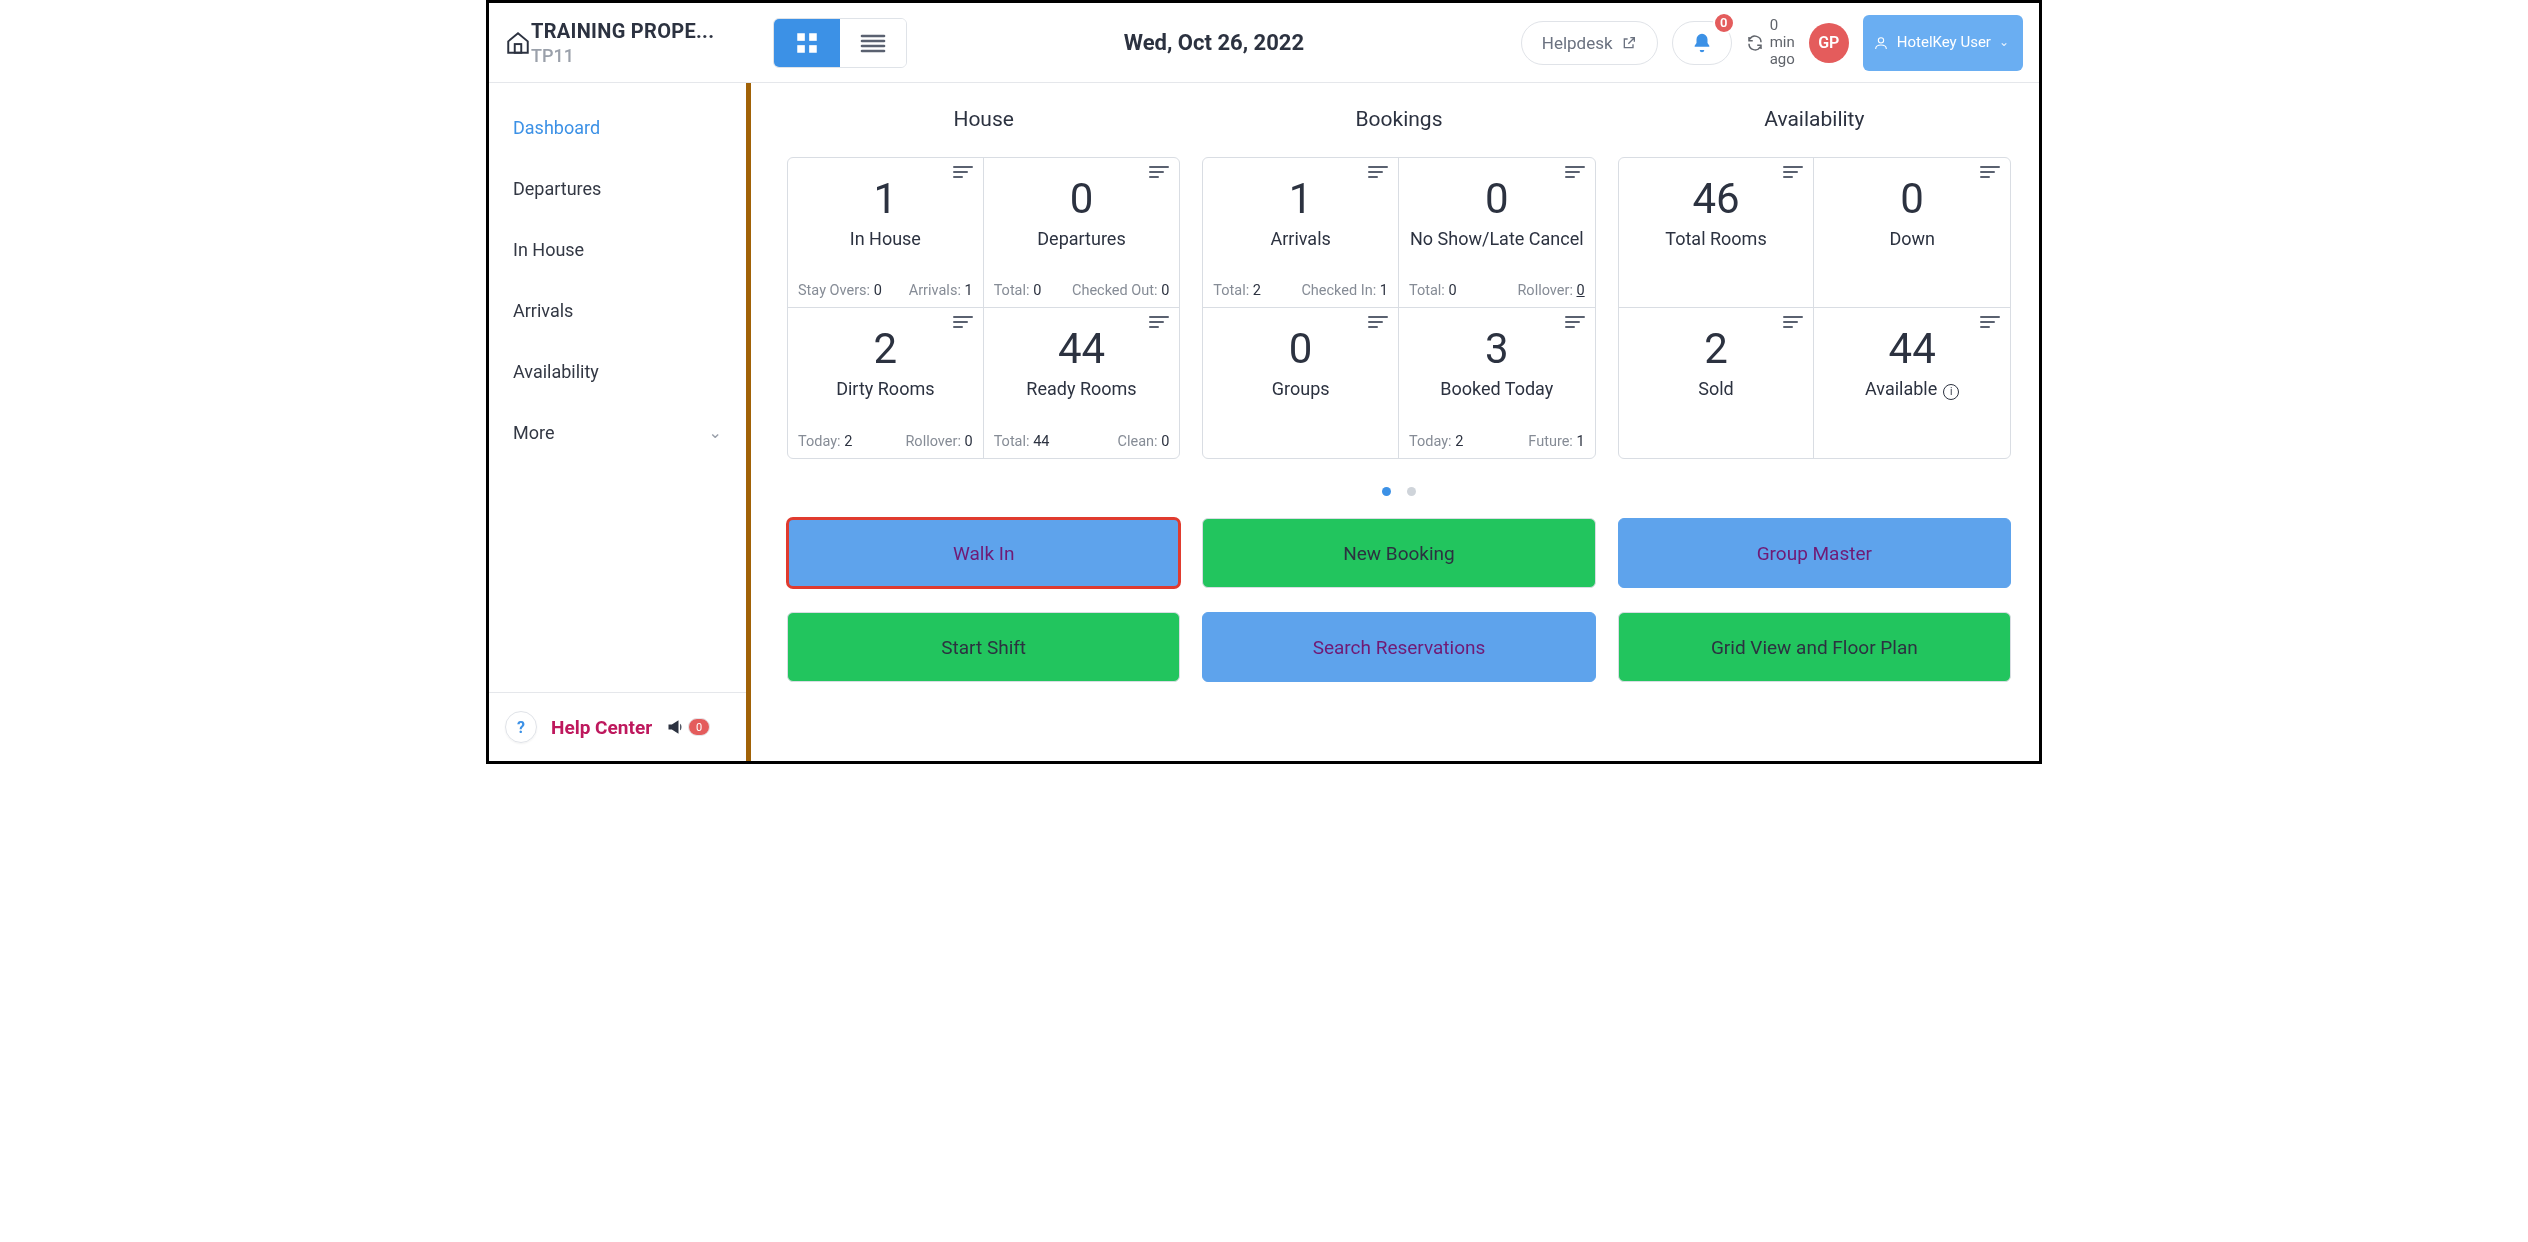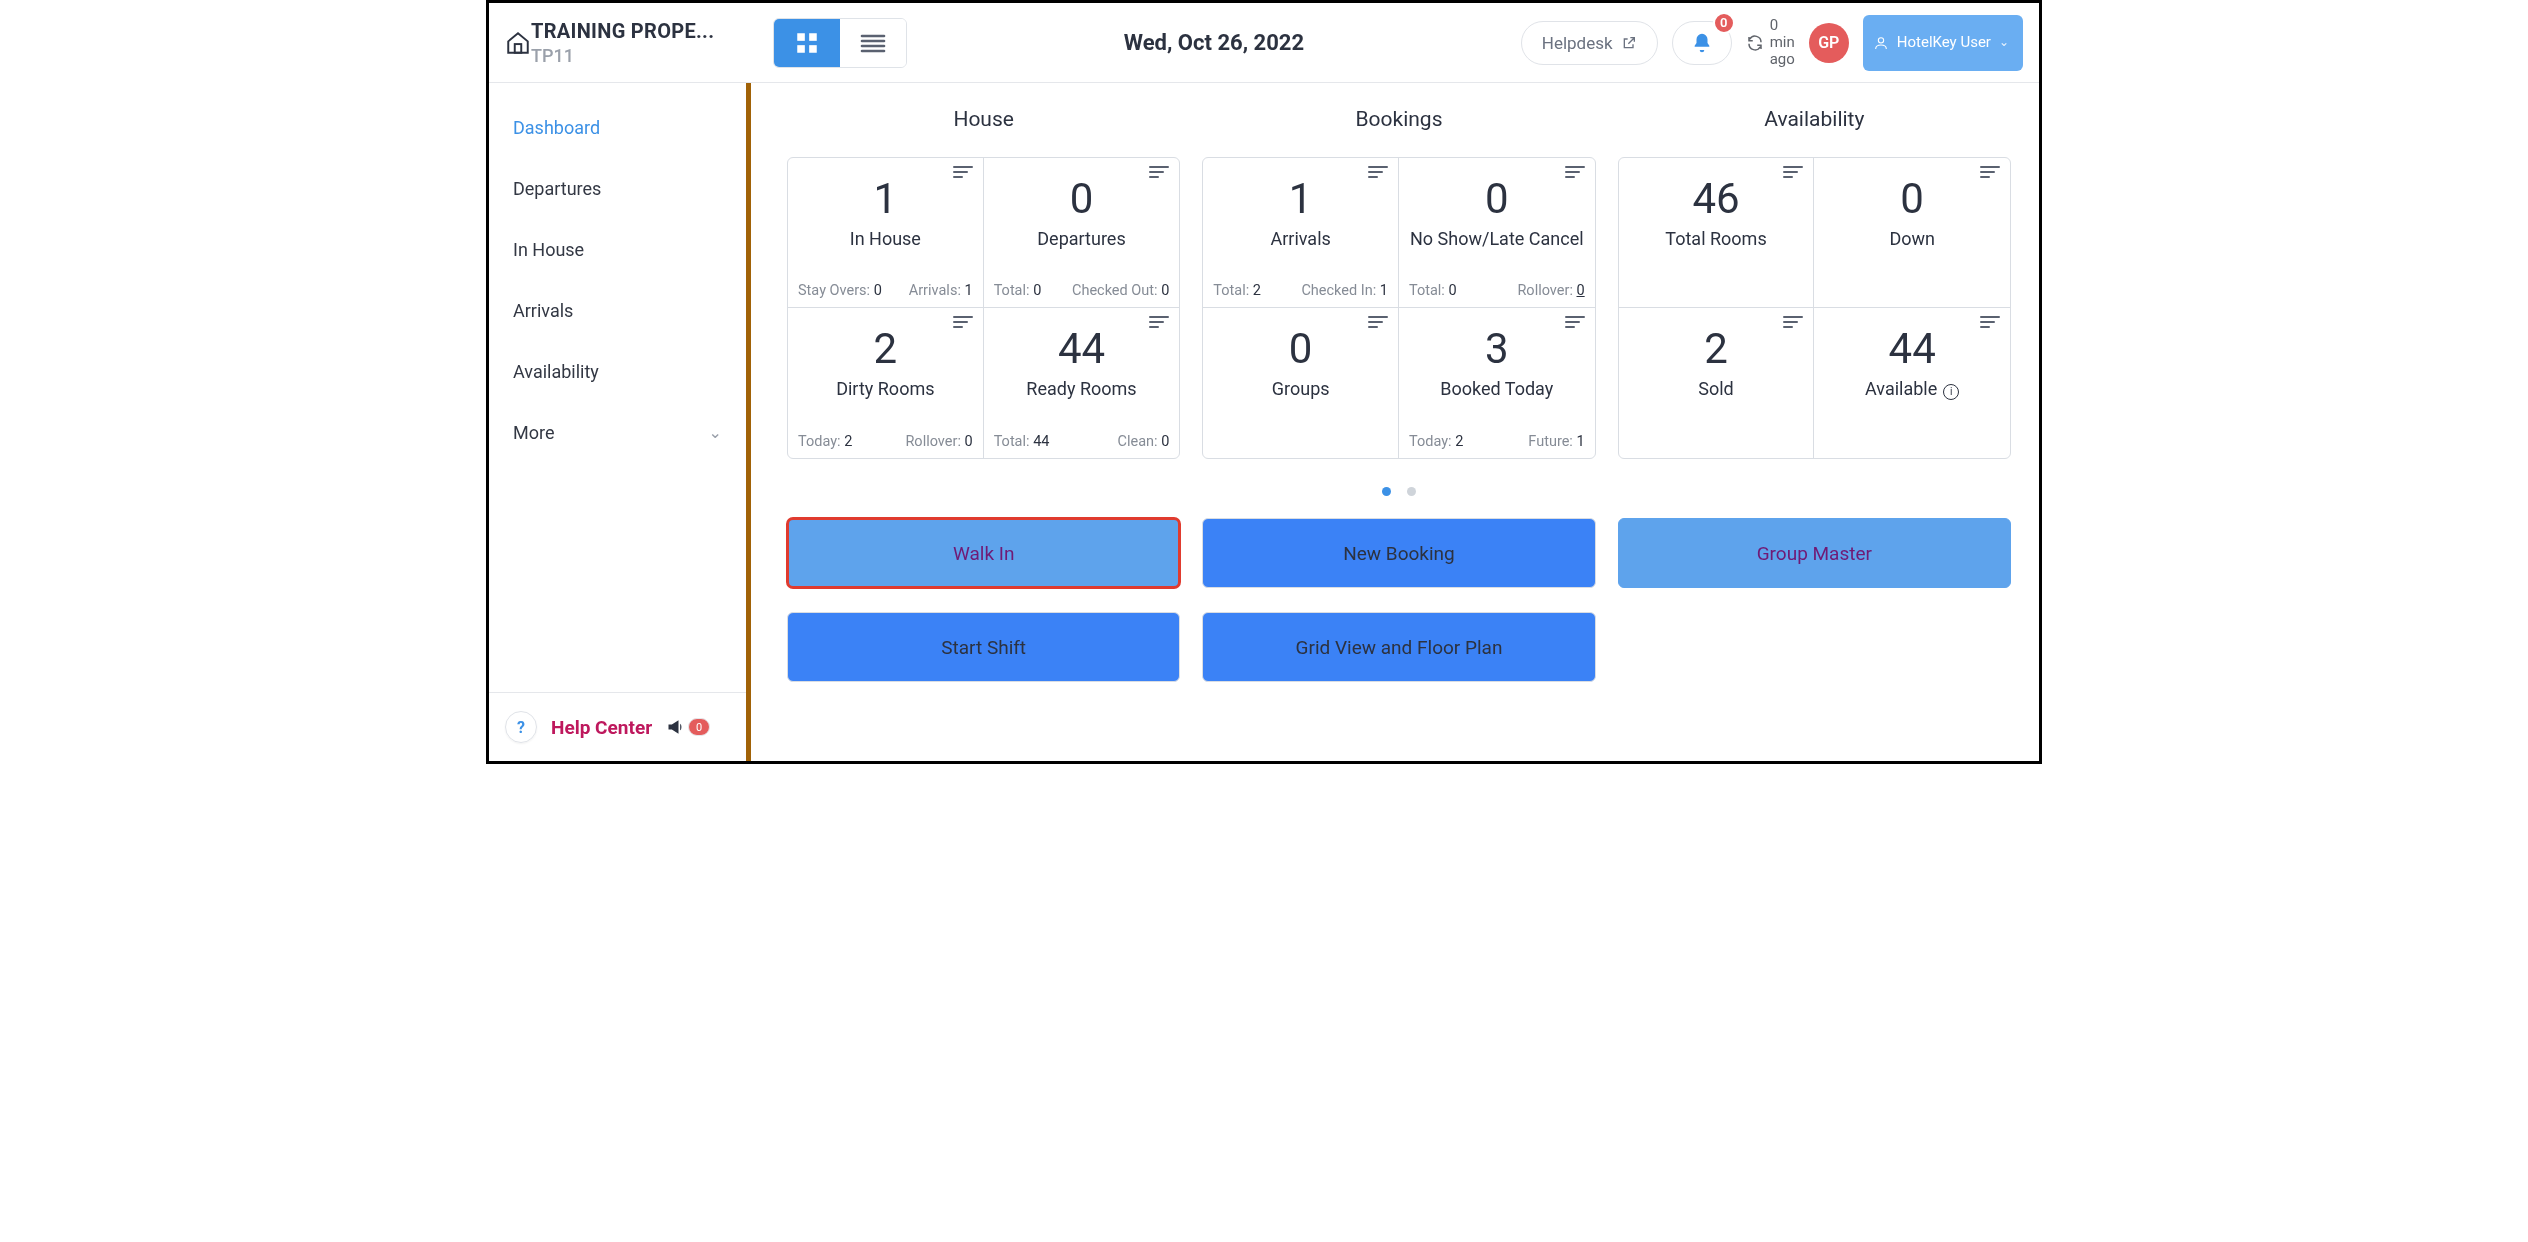--- a/index.html
+++ b/index.html
@@ -51,21 +51,21 @@
 .sort-icon span:nth-child(1){width:20px} .sort-icon span:nth-child(2){width:15px} .sort-icon span:nth-child(3){width:10px}
 .card-value { font-size: 42px; color: #2c3240; font-weight: 400; margin-top: 4px; }
 .card-label { font-size: 18px; color: #2c3240; margin-top: 6px; text-align: center; line-height: 1.15; }
 .card-sub { display: flex; justify-content: space-between; width: 100%; font-size: 14.5px; color: #868c96; margin-top: auto; padding-top: 8px; }
 .card-sub .num { color: #2c3240; }
 .info-icon { display: inline-flex; width: 16px; height: 16px; border: 1.6px solid #2c3240; border-radius: 50%; align-items: center; justify-content: center; font-size: 10px; margin-left: 6px; }
 .dots { text-align: center; margin: 22px 0 18px; }
 .dot { display: inline-block; width: 9px; height: 9px; border-radius: 50%; background: #cfd4da; margin: 0 6px; }
 .dot.active { background: #3c91e6; }
 .actions { display: grid; grid-template-columns: 1fr 1fr 1fr; column-gap: 22px; row-gap: 24px; padding-bottom: 20px; }
-.act-btn { height: 70px; border-radius: 6px; border: 1px solid #d9dde3; background: #3b82f6; color: #2c3240; font-size: 19px; display: flex; align-items: center; justify-content: center; cursor: pointer; }
+.act-btn { height: 70px; border-radius: 6px; border: 1px solid #d9dde3; background: #22c55e; color: #2c3240; font-size: 19px; display: flex; align-items: center; justify-content: center; cursor: pointer; }
 .act-btn.primary { background: #5ea3ec; border-color: #5ea3ec; color: #701a75; }
 .highlight { outline: 3px solid #e03b2f; outline-offset: -2px; border-radius: 6px; }
 </style>
 </head>
 <body>
 
 <div class="app">
   <div class="header">
     <div class="home-holder">
       <span class="home-icon">
@@ -337,17 +337,18 @@
         <span class="dot"></span>
       </div>
 
       <div class="actions">
         <div class="highlight">
             <div class="act-btn primary">Walk In</div>
           </div>
         <div class="act-btn">New Booking</div>
         <div class="act-btn primary">Group Master</div>
         <div class="act-btn">Start Shift</div>
+        <div class="act-btn primary">Search Reservations</div>
         <div class="act-btn">Grid View and Floor Plan</div>
       </div>
     </div>
   </div>
 </div>
 
 </body></html>

